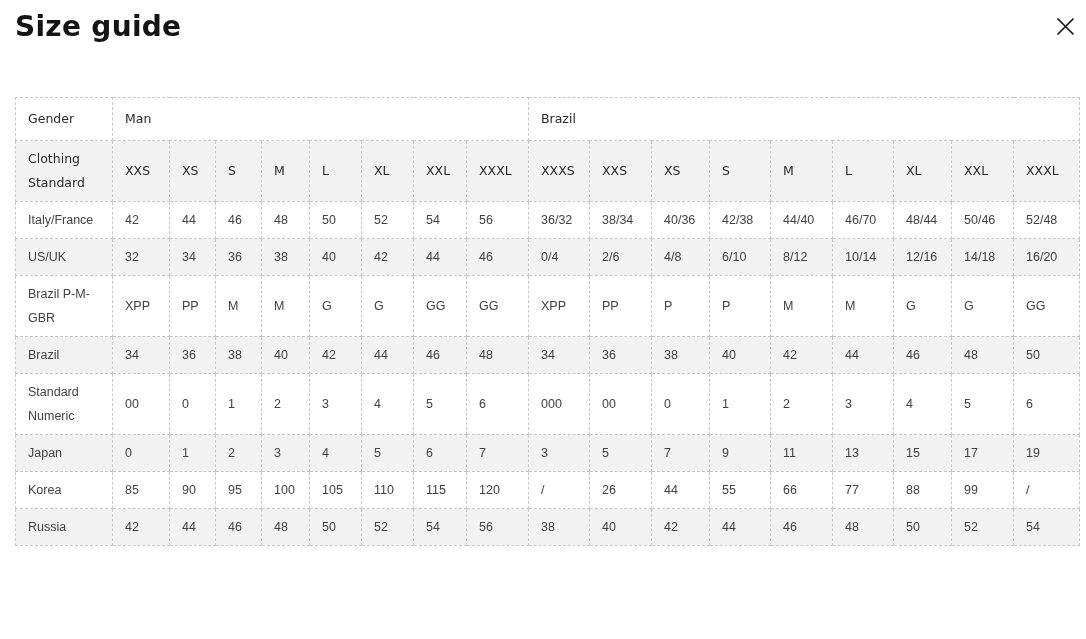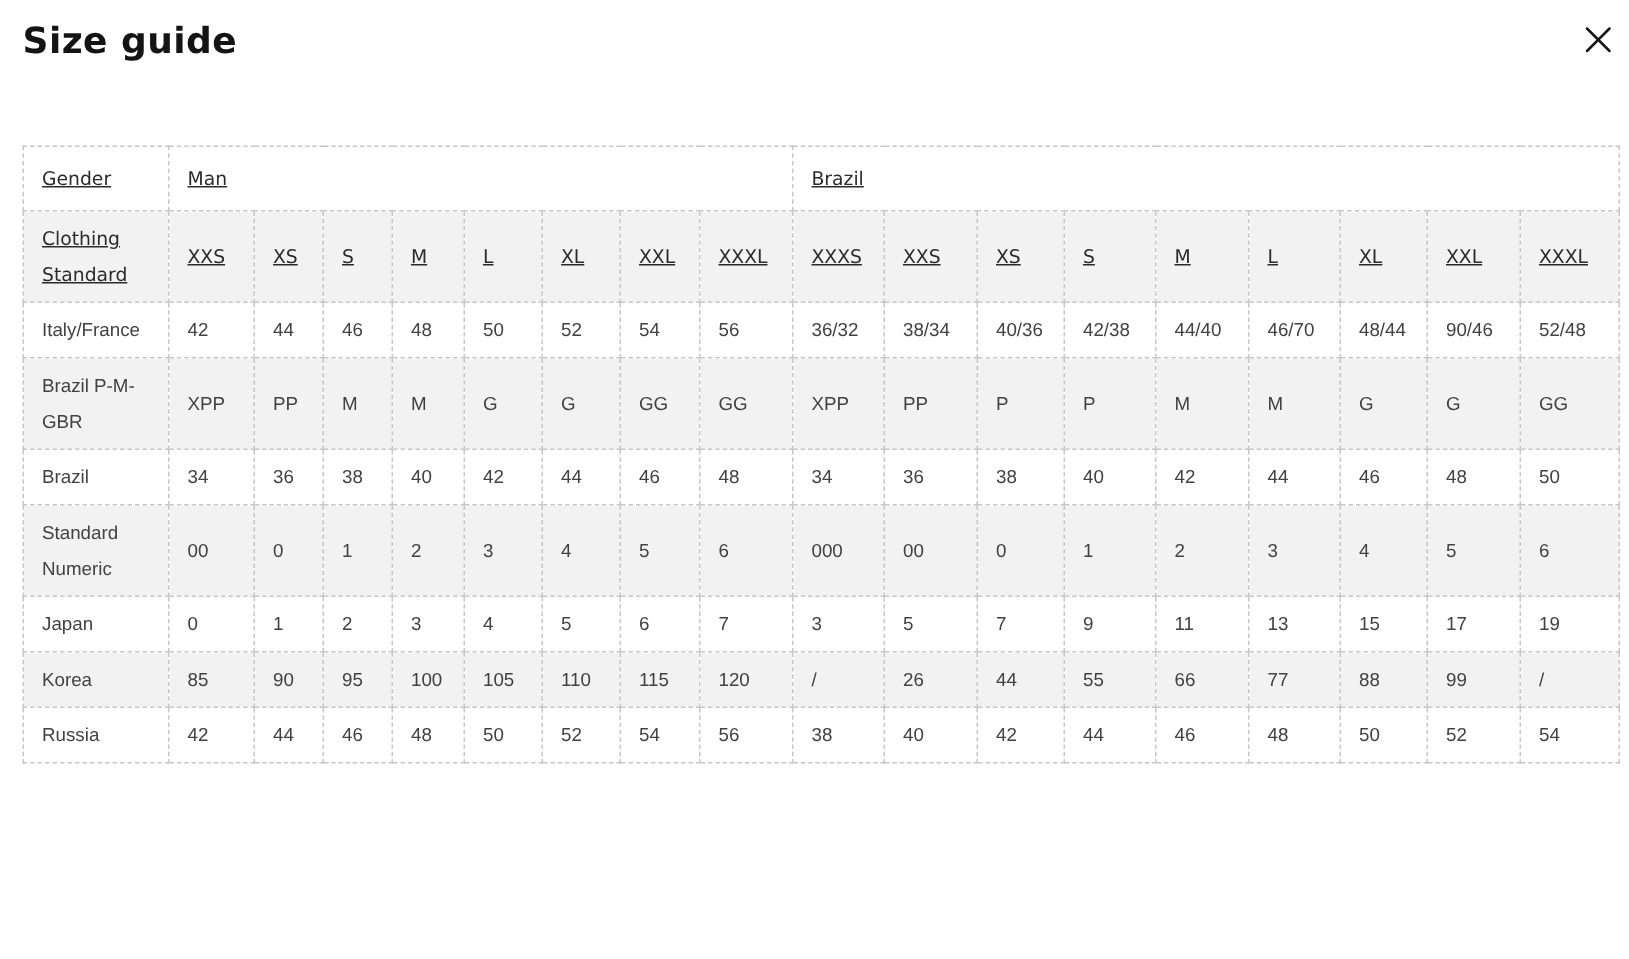--- a/index.html
+++ b/index.html
@@ -20,21 +20,21 @@
     overflow: hidden;
   }
   .header {
     height: 97px;
     padding: 9px 16px 0 15px;
   }
   .page-title {
     margin: 0;
     font-family: "DejaVu Sans", sans-serif;
     font-weight: 700;
-    font-size: 24px;
+    font-size: 28px;
     line-height: 36px;
     letter-spacing: 0.3px;
     color: var(--title-text);
   }
   .close-btn {
     position: absolute;
     top: 13px;
     right: 8px;
     width: 26px;
     height: 26px;
@@ -63,21 +63,20 @@
     overflow: hidden;
   }
   tr.gender-row td {
     padding: 9px 12px;
   }
   tr.gender-row td,
   tr.hdr td {
     font-family: "DejaVu Sans", sans-serif;
     font-size: 12.5px;
     color: var(--header-text);
-    text-decoration: underline;
   }
   tbody tr:nth-child(even) { background: var(--stripe); }
 </style>
 </head>
 <body>
 
 <div class="modal">
   <div class="header">
     <h1 class="page-title">Size guide</h1>
     <button class="close-btn" title="">
@@ -144,22 +143,42 @@
           <td>52</td>
           <td>54</td>
           <td>56</td>
           <td>36/32</td>
           <td>38/34</td>
           <td>40/36</td>
           <td>42/38</td>
           <td>44/40</td>
           <td>46/70</td>
           <td>48/44</td>
-          <td>90/46</td>
+          <td>50/46</td>
           <td>52/48</td>
+        </tr>
+        <tr>
+          <td>US/UK</td>
+          <td>32</td>
+          <td>34</td>
+          <td>36</td>
+          <td>38</td>
+          <td>40</td>
+          <td>42</td>
+          <td>44</td>
+          <td>46</td>
+          <td>0/4</td>
+          <td>2/6</td>
+          <td>4/8</td>
+          <td>6/10</td>
+          <td>8/12</td>
+          <td>10/14</td>
+          <td>12/16</td>
+          <td>14/18</td>
+          <td>16/20</td>
         </tr>
         <tr>
           <td>Brazil P-M-GBR</td>
           <td>XPP</td>
           <td>PP</td>
           <td>M</td>
           <td>M</td>
           <td>G</td>
           <td>G</td>
           <td>GG</td>

